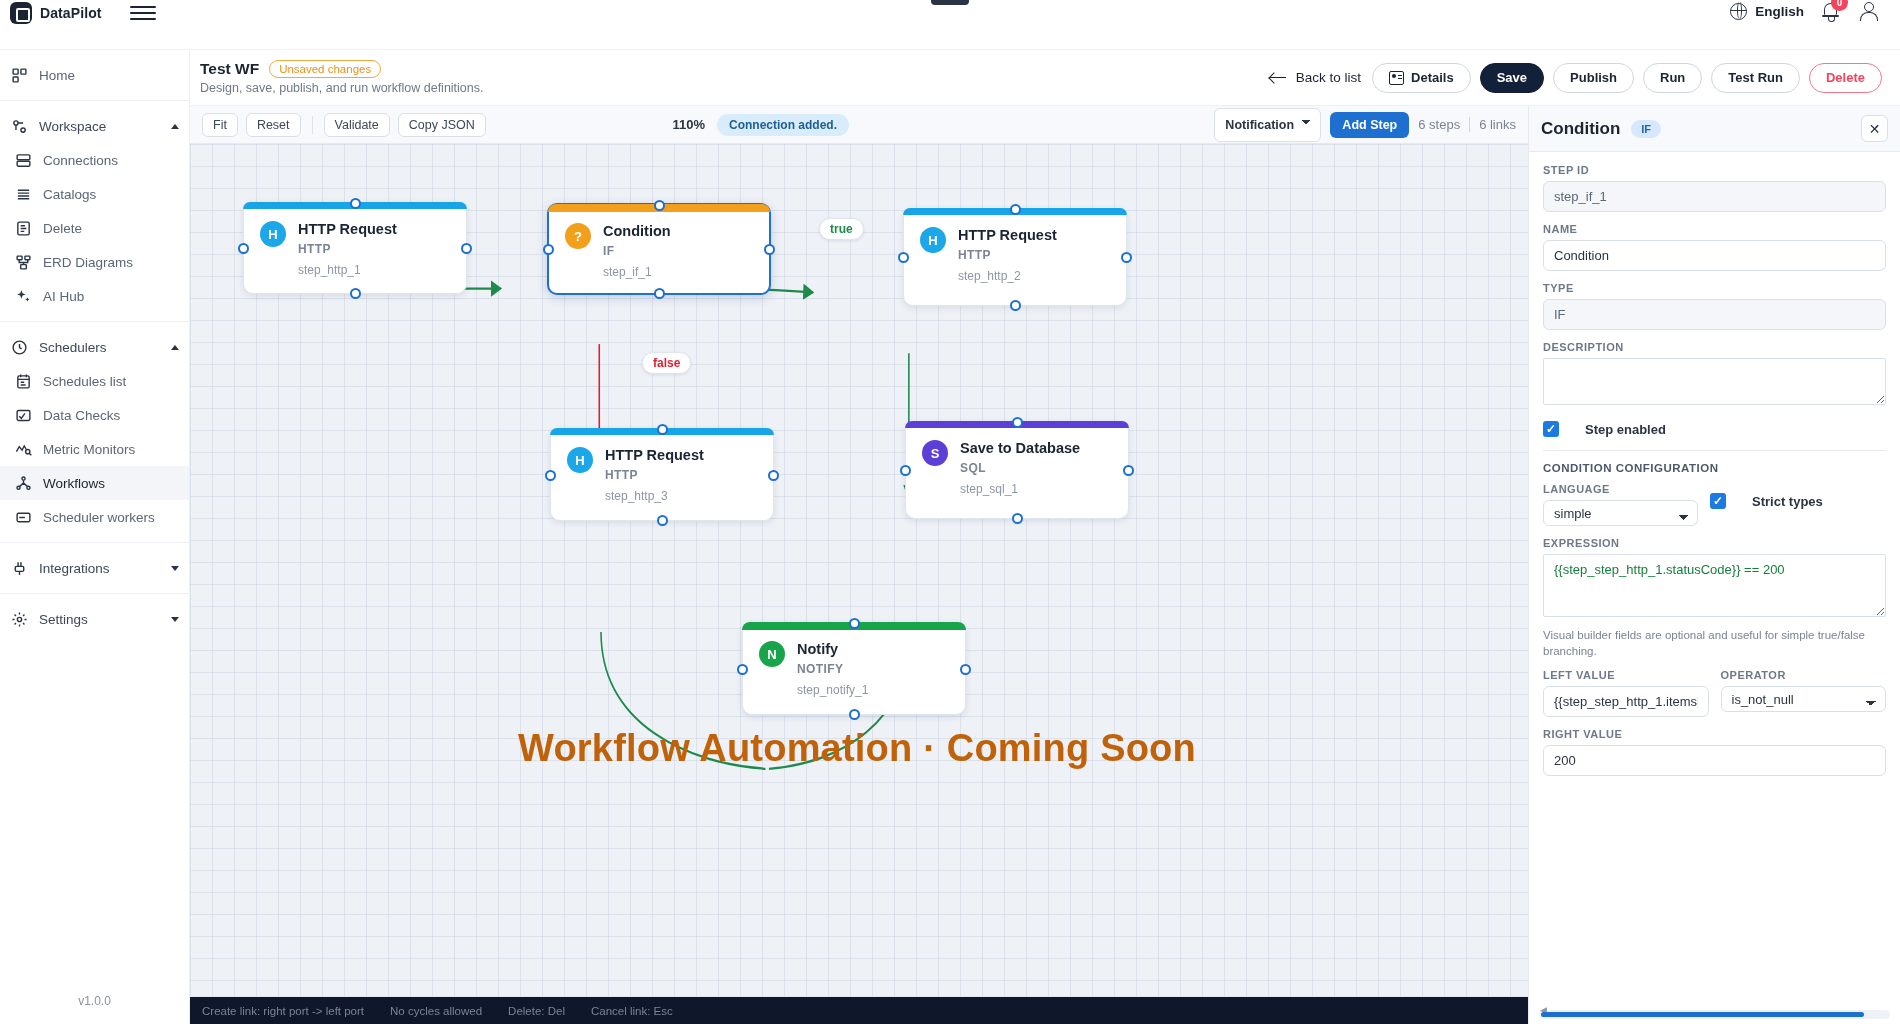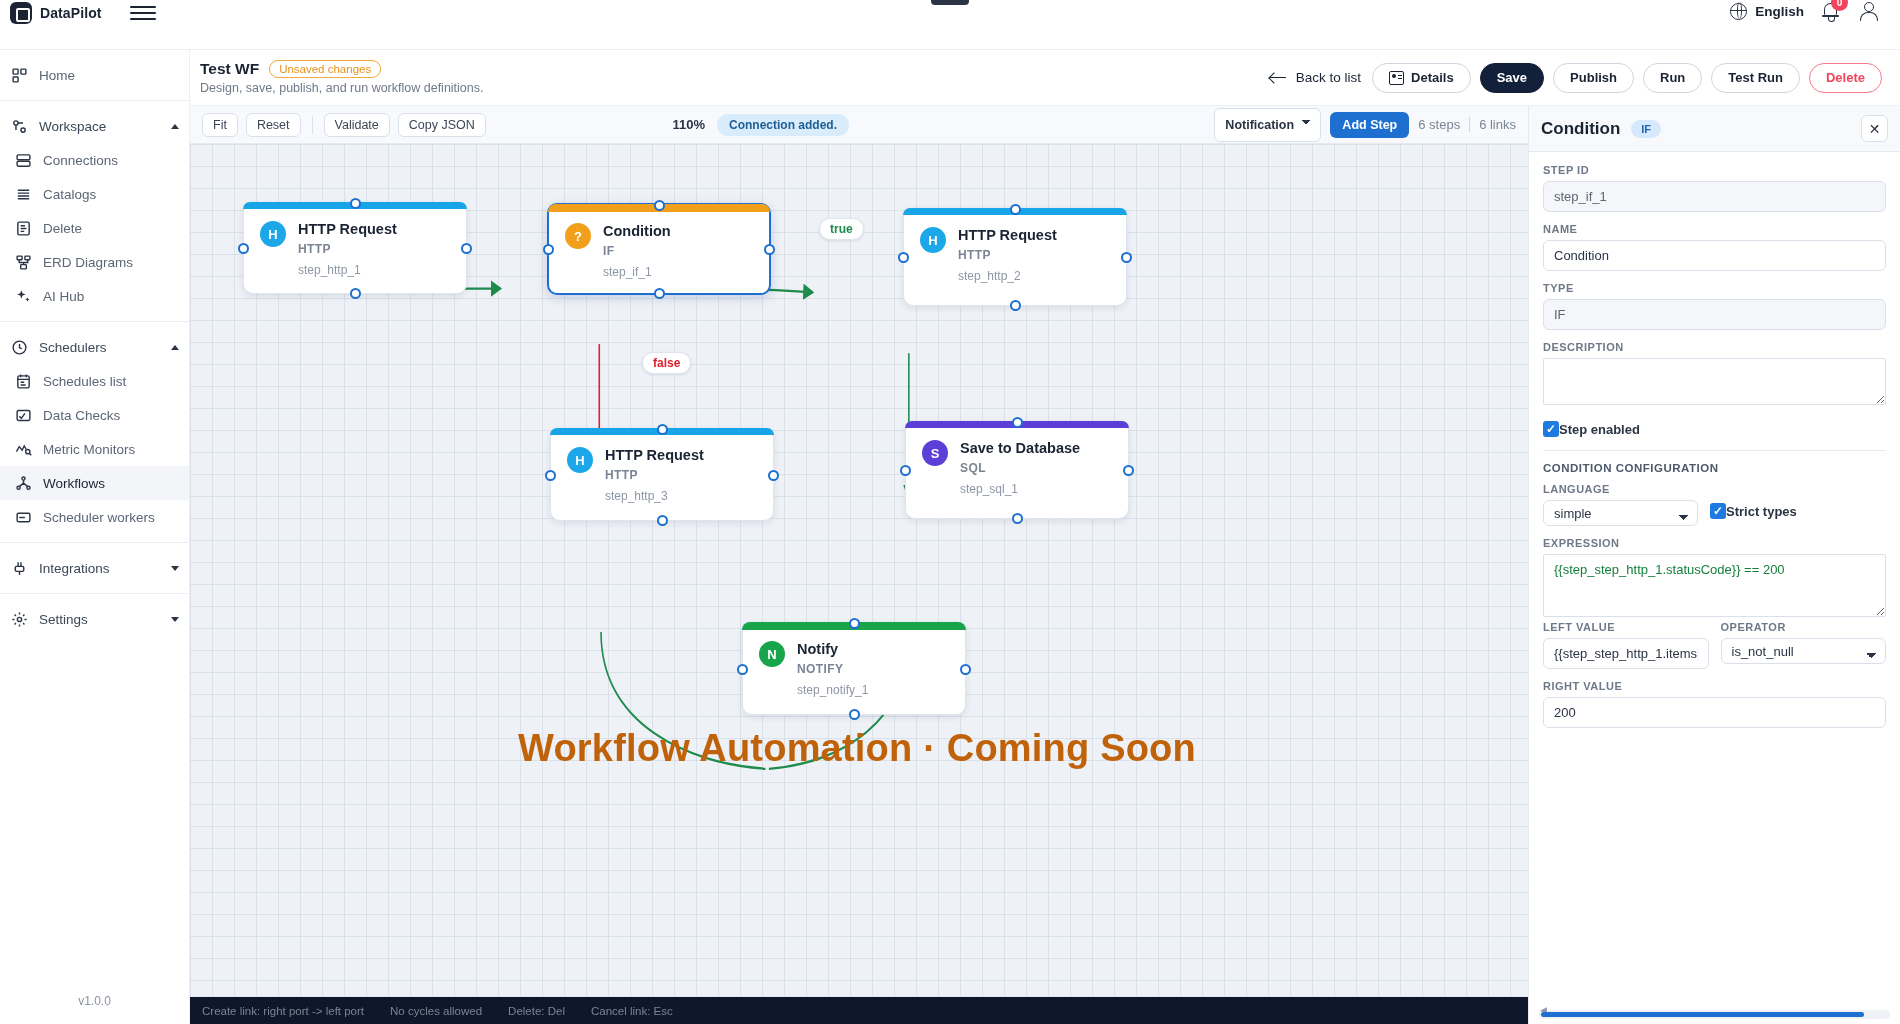--- a/index.html
+++ b/index.html
@@ -226,41 +226,41 @@
     background: #fff; font-size: 13px; color: #2b3445; padding: 0 10px;
     font-family: "Liberation Sans", sans-serif;
   }
   .inp.ro { background: #f4f6fa; color: #5b6676; }
   .ta {
     width: 100%; height: 47px; border: 1px solid #d9e0ea; border-radius: 2px;
     background: #fff; font-size: 13px; color: #15803d; padding: 7px 10px; resize: vertical;
     font-family: "Liberation Sans", sans-serif;
   }
   .ta.exp { height: 63px; }
-  .chk-row { display: flex; align-items: center; gap: 0; margin-top: 12px; }
+  .chk-row { display: flex; align-items: center; gap: 26px; margin-top: 12px; }
   .chk {
     width: 16px; height: 16px; border-radius: 3px; background: #1d7ae0;
     display:flex;align-items:center;justify-content:center; flex:0 0 16px; cursor:pointer;
   }
   .chk::after { content:"✓"; color: #fff; font-size: 12px; font-weight: 700; line-height: 1;}
   .chk-label { font-size: 13px; font-weight: 600; color: #2b3445; }
   .sec-div { border-top: 1px solid #e6eaf0; margin: 13px 0 11px 0; }
   .sec-title { font-size: 11.5px; font-weight: 700; color: #4d586a; letter-spacing: .5px; margin-bottom: 9px; }
-  .row2 { display: flex; gap: 12px; align-items: flex-end; }
+  .row2 { display: flex; gap: 12px; align-items: center; }
   .sel {
     width: 100%; height: 26px; border: 1px solid #d9e0ea; border-radius: 6px; background: #fff;
     font-size: 13px; color: #2b3445; padding: 0 26px 0 10px;
     font-family: "Liberation Sans", sans-serif;
     -webkit-appearance: none; appearance: none; cursor: pointer;
     background-image: linear-gradient(45deg, transparent 50%, #2b3445 50%), linear-gradient(135deg, #2b3445 50%, transparent 50%);
     background-position: calc(100% - 14px) 14px, calc(100% - 9px) 14px;
     background-size: 5px 5px, 5px 5px; background-repeat: no-repeat;
   }
   .hint { font-size: 11.5px; color: #7a8494; line-height: 1.35; margin-top: 7px; }
-  .grid2 { display: grid; grid-template-columns: 1fr 1fr; gap: 12px; margin-top: 0; }
+  .grid2 { display: grid; grid-template-columns: 1fr 1fr; gap: 12px; margin-top: 10px; }
   .hscroll {
     position: absolute; left: 10px; right: 10px; bottom: 5px; height: 9px;
     background: #eef1f6; border-radius: 5px;
   }
   .hscroll::after { content:""; position:absolute; left:2px; top:2px; width: 92%; height: 5px; background:#1d6fd0; border-radius: 3px;}
   .hscroll-arrow { position:absolute; left: 1px; bottom: 4px; font-size: 9px; color:#8d96a5;}
 </style>
 </head>
 <body>
 
@@ -686,20 +686,21 @@
               </div>
               <div class="chk-row" style="margin:0 0 7px 0;">
                 <span class="chk"></span>
                 <span class="chk-label">Strict types</span>
               </div>
             </div>
 
             <div class="fld-label mt">EXPRESSION</div>
             <textarea class="ta exp" style="">{{step_step_http_1.statusCode}} == 200</textarea>
 
+            <div class="hint">Visual builder fields are optional and useful for simple true/false branching.</div>
 
             <div class="grid2">
               <div>
                 <div class="fld-label">LEFT VALUE</div>
                 <input class="inp" value="{{step_step_http_1.items[0]" style="">
               </div>
               <div>
                 <div class="fld-label">OPERATOR</div>
                 <select class="sel">
                   <option>is_not_null</option>

